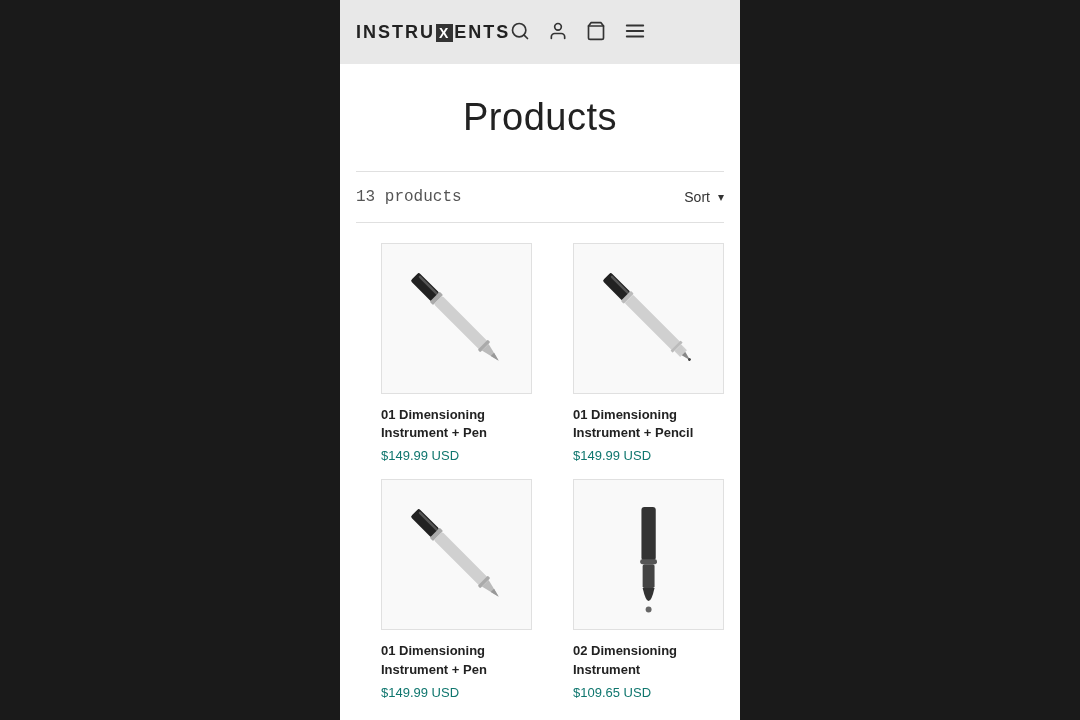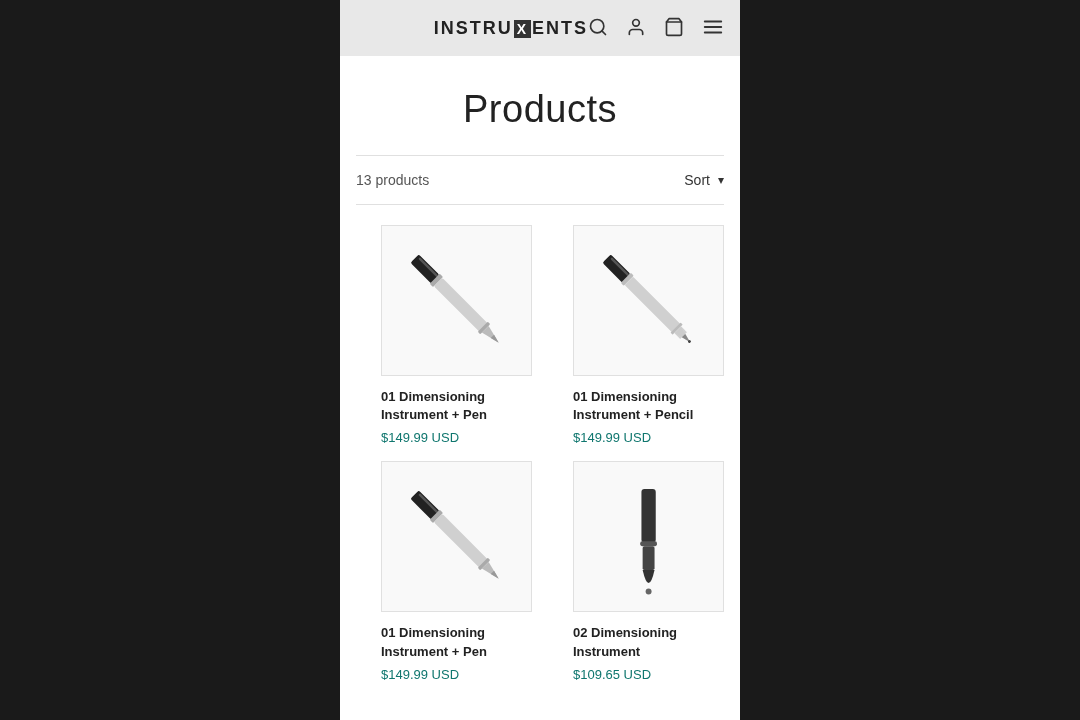--- a/index.html
+++ b/index.html
@@ -18,24 +18,24 @@
       width: 400px;
       min-height: 720px;
       background: #fff;
       position: relative;
     }
 
     
     .header {
       background: #e8e8e8;
       padding: 12px 16px;
-      height: 56px;
-      display: flex;
-      align-items: center;
-      justify-content: flex-end;
+      height: 64px;
+      display: flex;
+      align-items: center;
+      justify-content: flex-start;
     }
     .header-logo {
       font-size: 18px;
       font-weight: 600;
       letter-spacing: 2px;
       color: #222;
       text-transform: uppercase;
     }
     .header-logo .logo-x {
       display: inline-block;
@@ -58,40 +58,41 @@
       line-height: 1;
     }
 
     
     .main-content {
       padding: 0 16px;
     }
 
     .page-title-section {
       text-align: center;
-      padding: 32px 0 24px;
+      padding: 32px 0 32px;
       border-bottom: 1px solid #e0e0e0;
     }
     .page-title {
       font-size: 38px;
       font-weight: 400;
       color: #222;
       letter-spacing: 0.5px;
     }
 
     .filter-bar {
       display: flex;
       align-items: center;
       justify-content: space-between;
       padding: 16px 0;
       border-bottom: 1px solid #e0e0e0;
     }
     .product-count {
-      font-size: 14px;
+      font-size: 16px;
       color: #555;
+      font-family: Liberation Mono, monospace;
     }
     .sort-button {
       display: flex;
       align-items: center;
       gap: 8px;
       font-size: 14px;
       color: #333;
       cursor: pointer;
       background: none;
       border: none;

